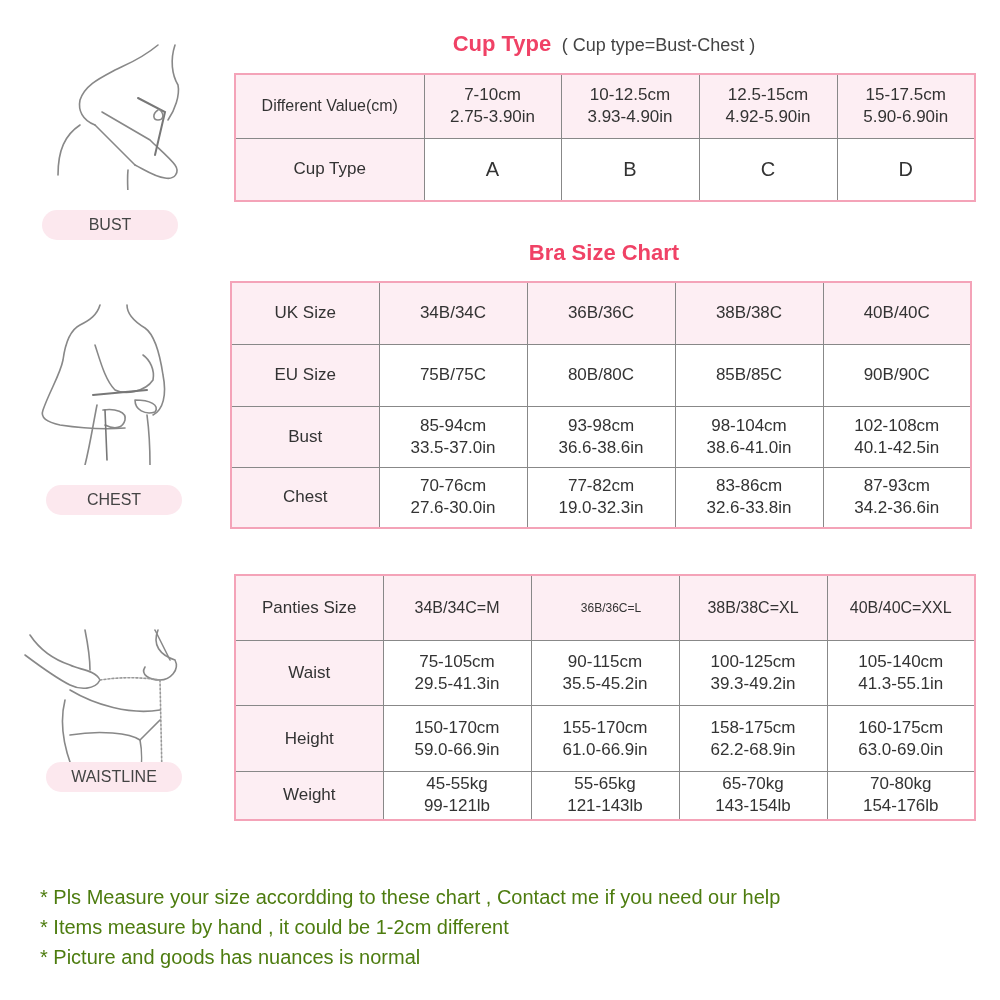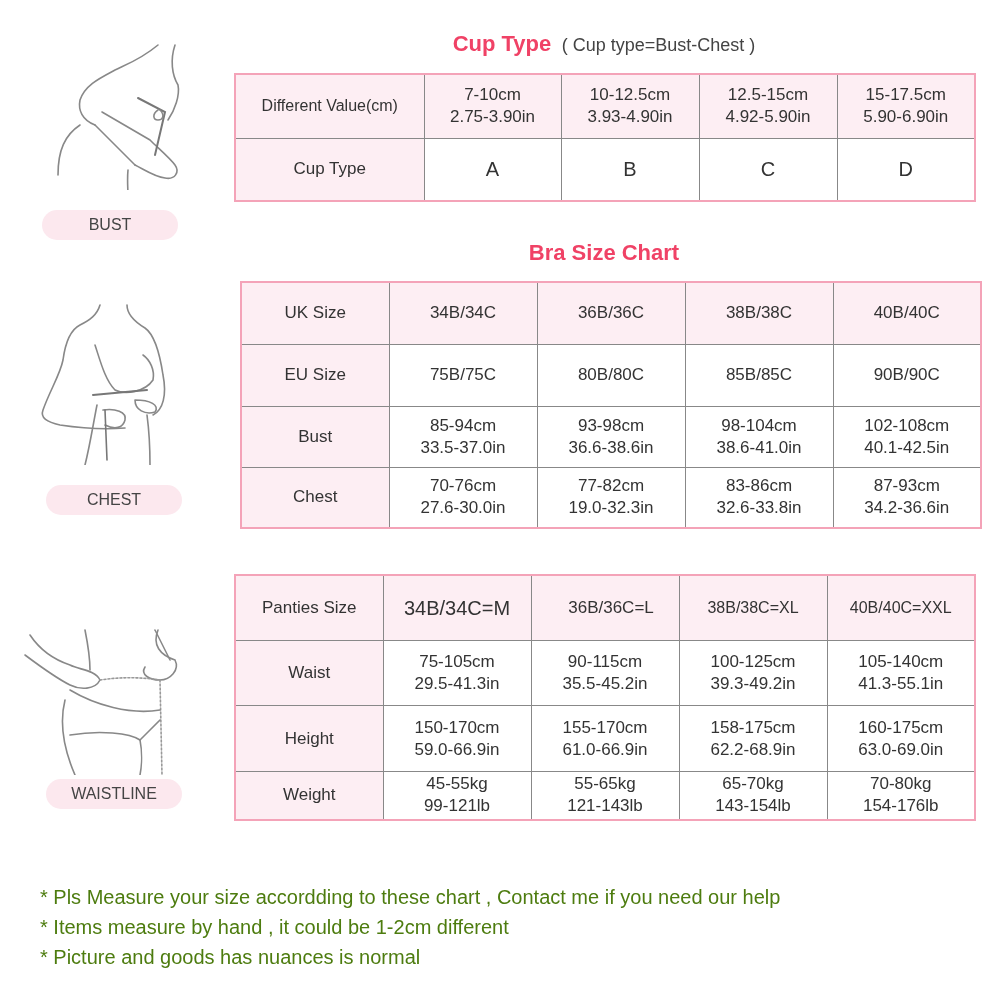--- a/index.html
+++ b/index.html
@@ -67,21 +67,21 @@
     <td style="font-size:20px;"><span>C</span></td>
     <td style="font-size:20px;"><span>D</span></td>
   </tr>
 </tbody>
   </table>
 
 <div class="title" style="top:240px;">
   <span class="main">Bra Size Chart</span>
 </div>
 
-<table class="chart" style="left:240px; top:281px; width:740px; height:246px;">
+<table class="chart" style="left:230px; top:281px; width:740px; height:246px;">
   <colgroup>
       <col style="width:148px">
       <col style="width:148px">
       <col style="width:148px">
       <col style="width:148px">
       <col style="width:148px">
     </colgroup>
   <tbody>
       <tr class="pink" style="height:62px;">
     <td><span>UK Size</span></td>
@@ -146,22 +146,22 @@
   <colgroup>
       <col style="width:148px">
       <col style="width:148px">
       <col style="width:148px">
       <col style="width:148px">
       <col style="width:148px">
     </colgroup>
   <tbody>
       <tr class="pink" style="height:62px;">
     <td><span>Panties Size</span></td>
-    <td style="font-size:20px;"><span>34B/34C=M</span></td>
-    <td style="font-size:17px;padding-left:12px;"><span>36B/36C=L</span></td>
+    <td style="font-size:16px;"><span>34B/34C=M</span></td>
+    <td style="font-size:12px;padding-left:12px;"><span>36B/36C=L</span></td>
     <td style="font-size:16px;"><span>38B/38C=XL</span></td>
     <td style="font-size:16px;"><span>40B/40C=XXL</span></td>
   </tr>
   <tr style="height:62px;">
     <td><span>Waist</span></td>
     <td>
           <span class="cell-line">75-105cm</span>
           <span class="cell-line">29.5-41.3in</span>
         </td>
     <td>
@@ -252,21 +252,21 @@
   <path d="M65 5 C68 20 70 35 70 45"></path>
   <path d="M135 5 C140 15 145 25 150 35"></path>
   <path d="M138 5 C132 20 140 30 155 35 C160 45 150 55 140 55 C130 55 120 50 125 42"></path>
   <path d="M80 55 C100 52 120 52 140 55" stroke="#999" stroke-dasharray="2 2"></path>
   <path d="M140 55 L142 150" stroke="#999" stroke-dasharray="2 2"></path>
   <path d="M50 65 C75 80 110 90 140 85"></path>
   <path d="M45 75 C40 95 42 120 55 150"></path>
   <path d="M50 110 C80 105 110 108 120 115 C125 110 135 100 140 95"></path>
   <path d="M120 115 C122 125 122 140 120 150"></path>
 </svg>
-<div class="pill" style="left:46px; top:779px; width:136px;">
+<div class="pill" style="left:46px; top:762px; width:136px;">
   <span>WAISTLINE</span>
 </div>
 
 <div class="notes">
   <div>* Pls Measure your size accordding to these chart , Contact me if you need our help</div>
   <div>* Items measure by hand , it could be 1-2cm different</div>
   <div>* Picture and goods has nuances is normal</div>
 </div>
 
 </body></html>

